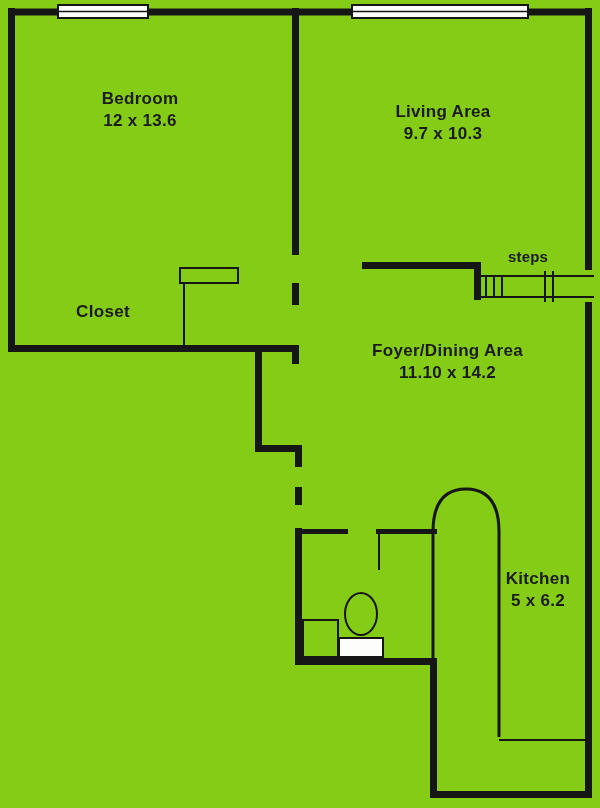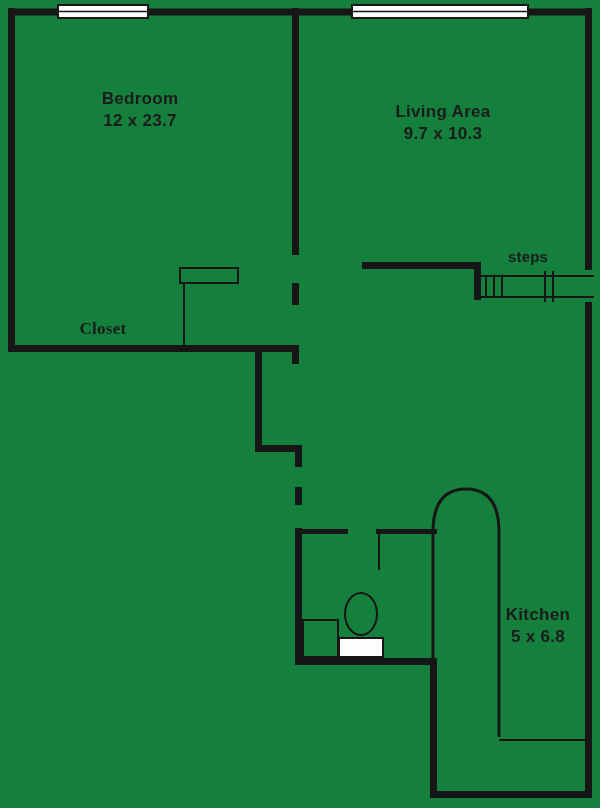--- a/index.html
+++ b/index.html
@@ -4,21 +4,21 @@
 <style>
   html, body {
     margin: 0;
     padding: 0;
     background: #ffffff;
   }
   #plan {
     position: relative;
     width: 600px;
     height: 808px;
-    background: #15803d;
+    background: #84cc16;
     font-family: "Liberation Sans", sans-serif;
     color: #161616;
     overflow: hidden;
   }
   #plan svg {
     position: absolute;
     left: 0;
     top: 0;
   }
   .room-label {
@@ -99,35 +99,39 @@
     <g stroke="#161616" stroke-width="2" fill="none">
       <line x1="379" y1="534" x2="379" y2="570"></line>
       <ellipse cx="361" cy="614" rx="16" ry="21"></ellipse>
       <rect x="339" y="638" width="44" height="19" fill="#fdfdfc"></rect>
       <rect x="303" y="620" width="35" height="37"></rect>
     </g>
   </svg>
 
   <div class="room-label" style="left:50px; top:88px; width:180px;">
     <div>Bedroom</div>
-    <div>12 x 23.7</div>
+    <div>12 x 13.6</div>
   </div>
 
   <div class="room-label" style="left:353px; top:101px; width:180px;">
     <div>Living Area</div>
     <div>9.7 x 10.3</div>
   </div>
 
-  <div class="room-label" style="left:58px; top:318px; width:90px;font-family:Liberation Serif, serif;">
+  <div class="room-label" style="left:58px; top:301px; width:90px;">
     <div>Closet</div>
   </div>
 
   <div class="room-label small" style="left:502px; top:247px; width:52px;">
     <div>steps</div>
   </div>
 
+  <div class="room-label" style="left:335px; top:340px; width:225px;">
+    <div>Foyer/Dining Area</div>
+    <div>11.10 x 14.2</div>
+  </div>
 
-  <div class="room-label" style="left:478px; top:568px; width:120px;margin-top:36px;">
+  <div class="room-label" style="left:478px; top:568px; width:120px;">
     <div>Kitchen</div>
-    <div>5 x 6.8</div>
+    <div>5 x 6.2</div>
   </div>
 
 </div>
 
 </body></html>

